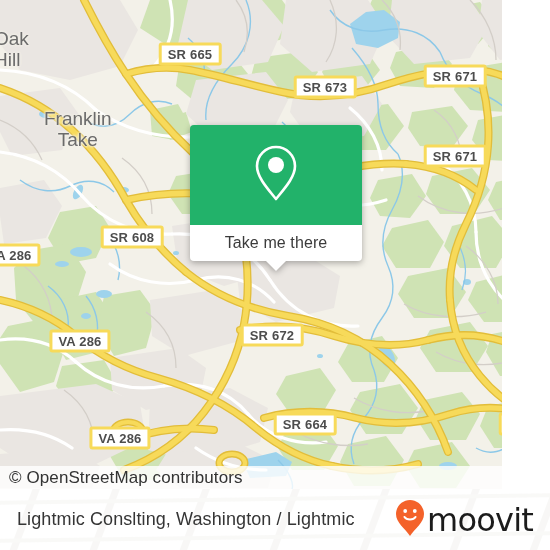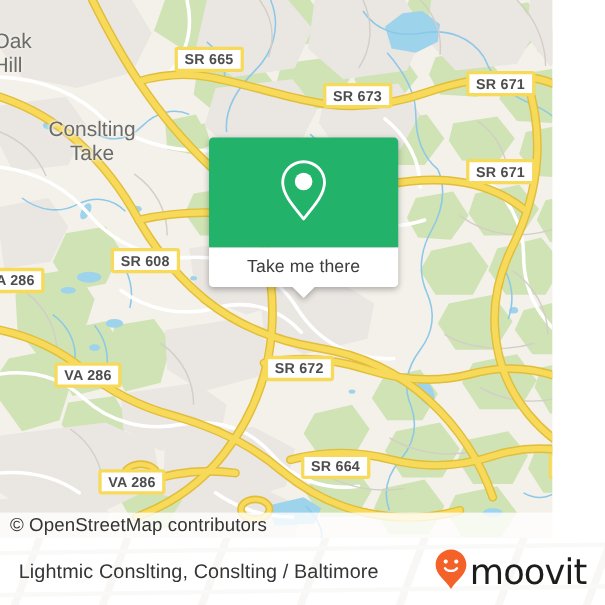--- a/index.html
+++ b/index.html
@@ -303,21 +303,21 @@
         <ellipse cx="232" cy="463" rx="13" ry="9" stroke="#e2bd3a" stroke-width="7"></ellipse>
         <ellipse cx="232" cy="463" rx="13" ry="9"></ellipse>
       </g>
     </svg>
 
     <div style="position:absolute;left:-6px;top:28px;font-size:19px;line-height:21px;color:#6b6b6b;font-weight:400;text-shadow:0 0 3px #f3f1e9,0 0 3px #f3f1e9,0 0 3px #f3f1e9;">
       <div>Oak</div>
       <div>Hill</div>
     </div>
     <div style="position:absolute;left:44px;top:108px;font-size:19px;line-height:21px;color:#6b6b6b;text-align:center;text-shadow:0 0 3px #f3f1e9,0 0 3px #f3f1e9,0 0 3px #f3f1e9;">
-      <div>Conslting</div>
+      <div>Franklin</div>
       <div>Take</div>
     </div>
 
     <div class="shield" style="position:absolute;left:165px;top:46px;"></div>
 
     <div id="shields">
         <div style="position: absolute; left: 190px; top: 54px; transform: translate(-50%, -50%); background: rgb(255, 255, 255); border: 3px solid rgb(247, 218, 90); border-radius: 3px; padding: 1px 6px; font-size: 13px; font-weight: bold; color: rgb(77, 77, 77); white-space: nowrap; letter-spacing: 0.2px; font-family: &quot;Liberation Sans&quot;, sans-serif; line-height: 15px;"><span>SR 665</span></div>
         <div style="position: absolute; left: 325px; top: 87px; transform: translate(-50%, -50%); background: rgb(255, 255, 255); border: 3px solid rgb(247, 218, 90); border-radius: 3px; padding: 1px 6px; font-size: 13px; font-weight: bold; color: rgb(77, 77, 77); white-space: nowrap; letter-spacing: 0.2px; font-family: &quot;Liberation Sans&quot;, sans-serif; line-height: 15px;"><span>SR 673</span></div>
         <div style="position: absolute; left: 455px; top: 76px; transform: translate(-50%, -50%); background: rgb(255, 255, 255); border: 3px solid rgb(247, 218, 90); border-radius: 3px; padding: 1px 6px; font-size: 13px; font-weight: bold; color: rgb(77, 77, 77); white-space: nowrap; letter-spacing: 0.2px; font-family: &quot;Liberation Sans&quot;, sans-serif; line-height: 15px;"><span>SR 671</span></div>
         <div style="position: absolute; left: 455px; top: 156px; transform: translate(-50%, -50%); background: rgb(255, 255, 255); border: 3px solid rgb(247, 218, 90); border-radius: 3px; padding: 1px 6px; font-size: 13px; font-weight: bold; color: rgb(77, 77, 77); white-space: nowrap; letter-spacing: 0.2px; font-family: &quot;Liberation Sans&quot;, sans-serif; line-height: 15px;"><span>SR 671</span></div>
@@ -360,21 +360,21 @@
         <path d="M390 -10 L360 70"></path>
         <path d="M480 -10 L450 70"></path>
         <path d="M560 -10 L530 70"></path>
       </g>
       <g stroke="#efeeea" stroke-width="4" fill="none">
         <path d="M-10 14 L560 6"></path>
         <path d="M-10 52 L560 44"></path>
       </g>
     </svg>
 
-    <span class="foot-title">Lightmic Conslting, Conslting / Baltimore</span>
+    <span class="foot-title">Lightmic Conslting, Washington / Lightmic</span>
 
     <div id="moovit-logo">
       <span>
         <svg width="30" height="38" viewBox="0 0 30 38" xmlns="http://www.w3.org/2000/svg">
           <path d="M15 1 C7.3 1 1 7.3 1 15 C1 24 10 29 15 37 C20 29 29 24 29 15 C29 7.3 22.7 1 15 1 Z" fill="#f4622a"></path>
           <circle cx="10.2" cy="12" r="1.9" fill="#ffffff"></circle>
           <circle cx="19.8" cy="12" r="1.9" fill="#ffffff"></circle>
           <path d="M9.5 18 C11.6 21.4 18.4 21.4 20.5 18" fill="none" stroke="#ffffff" stroke-width="2.1" stroke-linecap="round"></path>
         </svg>
       </span>

